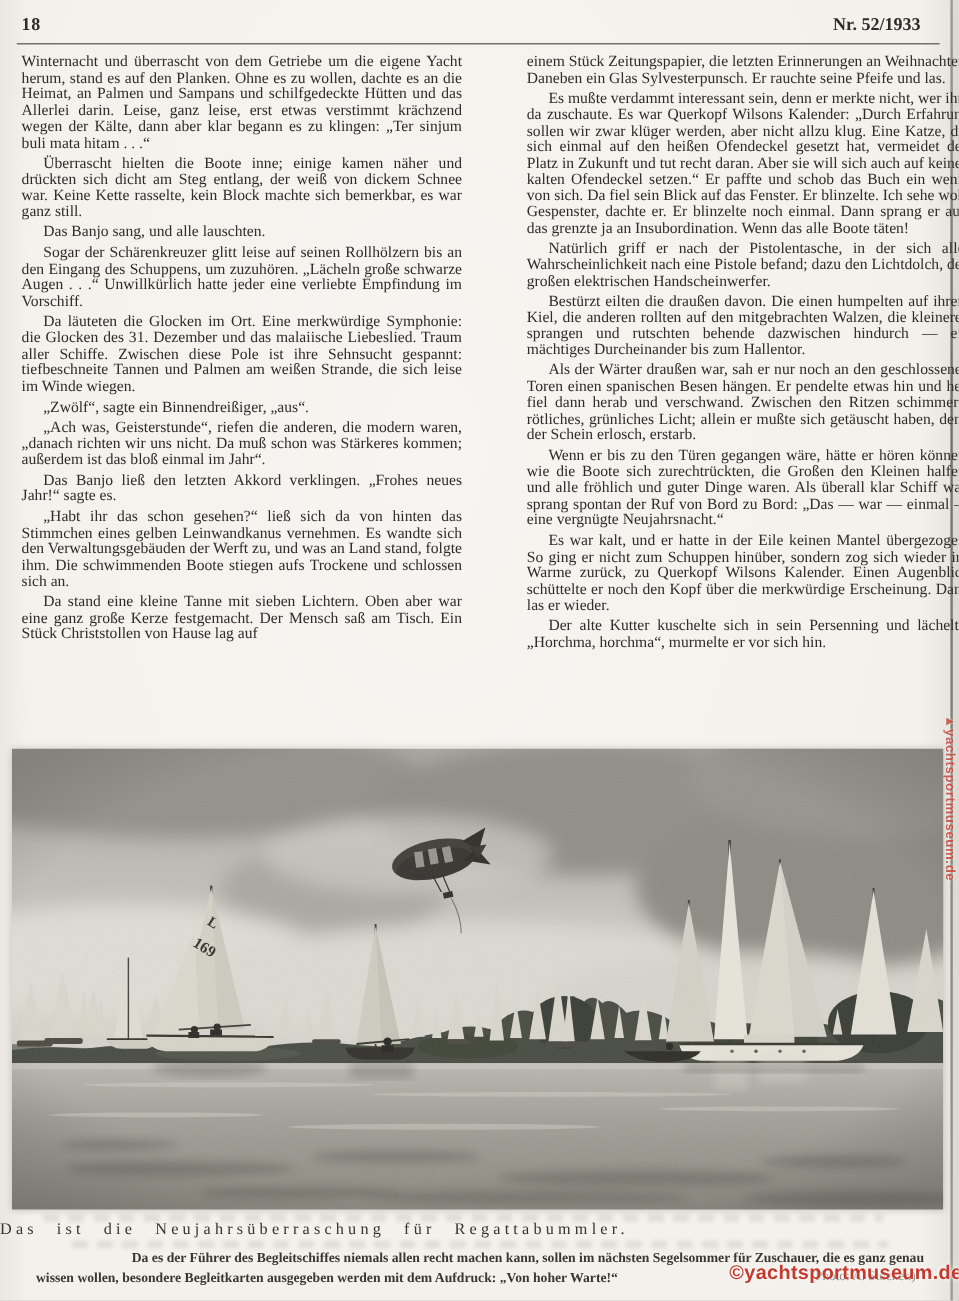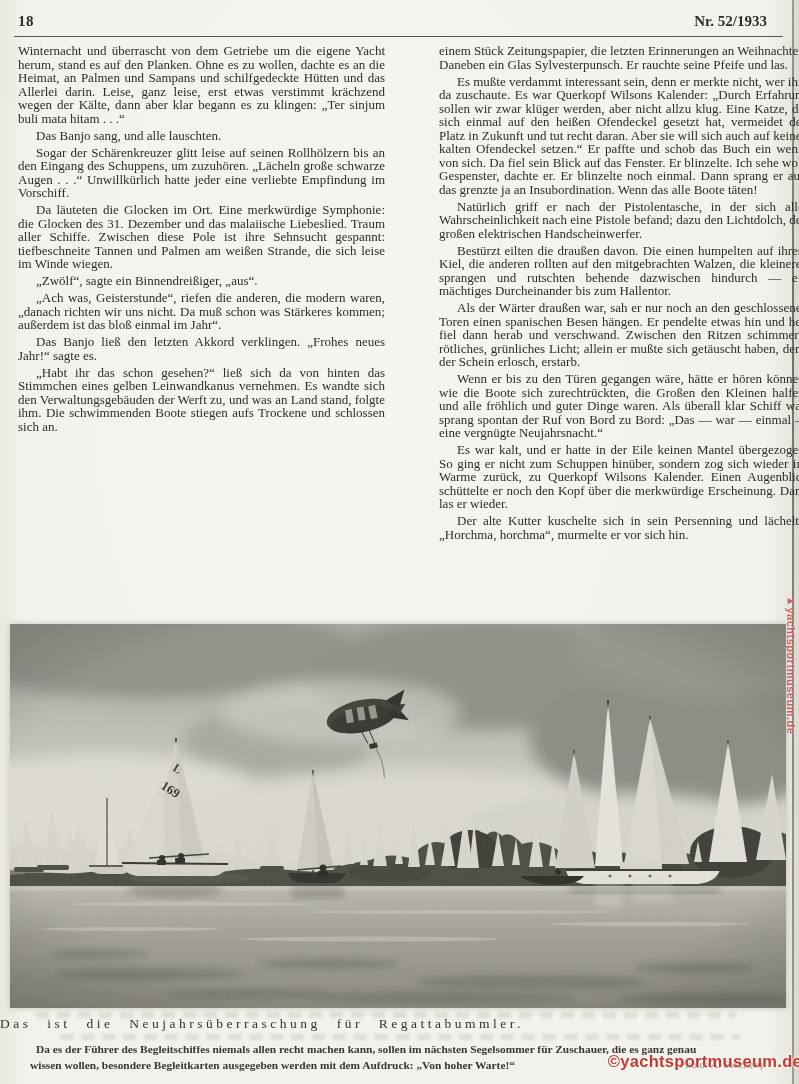--- a/index.html
+++ b/index.html
@@ -22,21 +22,21 @@
   .col-right{left:412px;width:369px;margin-left:27px;}
   .col p{margin:0 0 3.5px 0;text-indent:18px;}
   .col p.cont{text-indent:0;}
   .photo{position:absolute;left:10px;top:624px;width:776px;height:384px;
     box-shadow:0 0 0 1px #9b988f inset, 0 0 6px rgba(60,58,50,.25);}
   .photo svg{display:block;}
   .photo-caption{position:absolute;left:0;top:1016px;width:100%;text-align:left;
     font-size:13.5px;letter-spacing:3.5px;word-spacing:9px;color:#35332e;}
   .footer{position:absolute;left:30px;top:1042px;width:740px;font-size:11.4px;
     font-weight:bold;line-height:15.5px;color:#393732;white-space:nowrap;}
-  .footer .l1{text-indent:6px;}
+  .footer .l1{text-indent:6px;text-align:right;}
   .credit{position:absolute;right:36px;top:1058px;font-size:11px;font-weight:normal;color:#55534c;opacity:.85;}
   .wm-br{position:absolute;right:-3px;top:1052px;font-family:"Liberation Sans",sans-serif;
     font-weight:bold;font-size:16.5px;color:#c43a2f;letter-spacing:.3px;
     text-shadow:0 0 2px rgba(255,255,255,.95),0 0 4px rgba(255,255,255,.8);z-index:5;}
   .wm-edge{position:absolute;right:1px;top:594px;writing-mode:vertical-rl;
     font-family:"Liberation Sans",sans-serif;font-size:11px;font-weight:bold;
     color:rgba(196,58,47,.8);letter-spacing:.5px;z-index:5;
     text-shadow:0 0 2px rgba(255,255,255,.8);}
   .ghost{position:absolute;height:6px;filter:blur(1.6px);opacity:.13;
     background:repeating-linear-gradient(90deg,#5a5850 0 13px,transparent 13px 21px);}
@@ -49,27 +49,29 @@
 <div class="page">
 
   <div class="page-num">18</div>
   <div class="issue">Nr. 52/1933</div>
   <div class="rule"></div>
   <div class="edge-strip"></div>
   <div class="edge-line"></div>
 
   <div class="col col-left">
     <p class="cont">Winternacht und überrascht von dem Getriebe um die eigene Yacht herum, stand es auf den Planken.  Ohne es zu wollen, dachte es an die Heimat, an Palmen und Sampans und schilfgedeckte Hütten und das Allerlei darin.  Leise, ganz leise, erst etwas verstimmt krächzend wegen der Kälte, dann aber klar begann es zu klingen: „Ter sinjum buli mata hitam . . .“</p>
+    <p>Überrascht hielten die Boote inne; einige kamen näher und drückten sich dicht am Steg entlang, der weiß von dickem Schnee war.  Keine Kette rasselte, kein Block machte sich bemerkbar, es war ganz still.</p>
     <p>Das Banjo sang, und alle lauschten.</p>
     <p>Sogar der Schärenkreuzer glitt leise auf seinen Rollhölzern bis an den Eingang des Schuppens, um zuzuhören. „Lächeln große schwarze Augen . . .“  Unwillkürlich hatte jeder eine verliebte Empfindung im Vorschiff.</p>
     <p>Da läuteten die Glocken im Ort.  Eine merkwürdige Symphonie: die Glocken des 31. Dezember und das malaiische Liebeslied.  Traum aller Schiffe.  Zwischen diese Pole ist ihre Sehnsucht gespannt: tiefbeschneite Tannen und Palmen am weißen Strande, die sich leise im Winde wiegen.</p>
     <p>„Zwölf“, sagte ein Binnendreißiger, „aus“.</p>
     <p>„Ach was, Geisterstunde“, riefen die anderen, die modern waren, „danach richten wir uns nicht.  Da muß schon was Stärkeres kommen; außerdem ist das bloß einmal im Jahr“.</p>
     <p>Das Banjo ließ den letzten Akkord verklingen.  „Frohes neues Jahr!“ sagte es.</p>
     <p>„Habt ihr das schon gesehen?“ ließ sich da von hinten das Stimmchen eines gelben Leinwandkanus vernehmen.  Es wandte sich den Verwaltungsgebäuden der Werft zu, und was an Land stand, folgte ihm.  Die schwimmenden Boote stiegen aufs Trockene und schlossen sich an.</p>
+    <p>Da stand eine kleine Tanne mit sieben Lichtern.  Oben aber war eine ganz große Kerze festgemacht.  Der Mensch saß am Tisch.  Ein Stück Christstollen von Hause lag auf</p>
   </div>
 
   <div class="col col-right">
     <p class="cont">einem Stück Zeitungspapier, die letzten Erinnerungen an Weihnachten.  Daneben ein Glas Sylvesterpunsch.  Er rauchte seine Pfeife und las.</p>
     <p>Es mußte verdammt interessant sein, denn er merkte nicht, wer ihm da zuschaute.  Es war Querkopf Wilsons Kalender: „Durch Erfahrung sollen wir zwar klüger werden, aber nicht allzu klug.  Eine Katze, die sich einmal auf den heißen Ofendeckel gesetzt hat, vermeidet den Platz in Zukunft und tut recht daran.  Aber sie will sich auch auf keinen kalten Ofendeckel setzen.“  Er paffte und schob das Buch ein wenig von sich.  Da fiel sein Blick auf das Fenster.  Er blinzelte. Ich sehe wohl Gespenster, dachte er.  Er blinzelte noch einmal.  Dann sprang er auf: das grenzte ja an Insubordination. Wenn das alle Boote täten!</p>
     <p>Natürlich griff er nach der Pistolentasche, in der sich aller Wahrscheinlichkeit nach eine Pistole befand; dazu den Lichtdolch, den großen elektrischen Handscheinwerfer.</p>
     <p>Bestürzt eilten die draußen davon.  Die einen humpelten auf ihrem Kiel, die anderen rollten auf den mitgebrachten Walzen, die kleineren sprangen und rutschten behende dazwischen hindurch — ein mächtiges Durcheinander bis zum Hallentor.</p>
     <p>Als der Wärter draußen war, sah er nur noch an den geschlossenen Toren einen spanischen Besen hängen.  Er pendelte etwas hin und her, fiel dann herab und verschwand. Zwischen den Ritzen schimmerte rötliches, grünliches Licht; allein er mußte sich getäuscht haben, denn der Schein erlosch, erstarb.</p>
     <p>Wenn er bis zu den Türen gegangen wäre, hätte er hören können, wie die Boote sich zurechtrückten, die Großen den Kleinen halfen, und alle fröhlich und guter Dinge waren.  Als überall klar Schiff war, sprang spontan der Ruf von Bord zu Bord: „Das — war — einmal — eine vergnügte Neujahrsnacht.“</p>
     <p>Es war kalt, und er hatte in der Eile keinen Mantel übergezogen.  So ging er nicht zum Schuppen hinüber, sondern zog sich wieder ins Warme zurück, zu Querkopf Wilsons Kalender.  Einen Augenblick schüttelte er noch den Kopf über die merkwürdige Erscheinung.  Dann las er wieder.</p>

